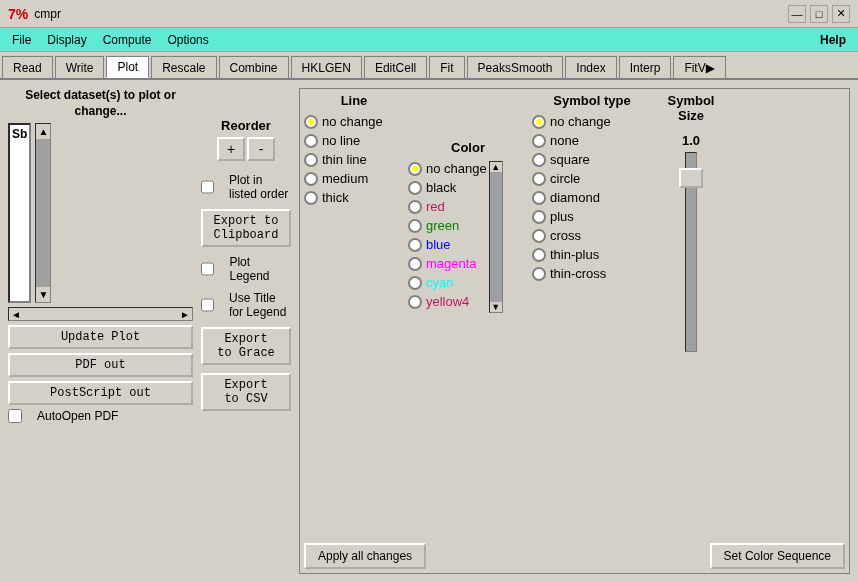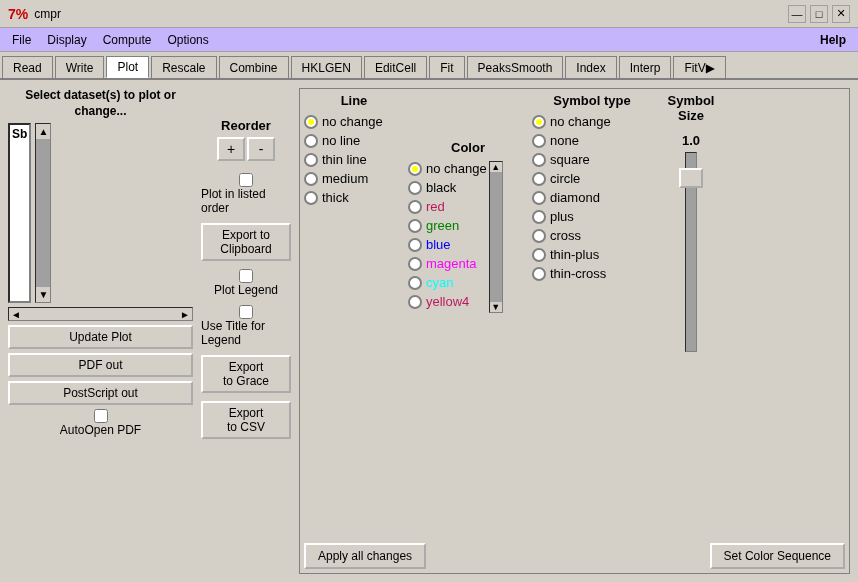--- a/index.html
+++ b/index.html
@@ -31,21 +31,21 @@
     .titlebar-controls { display: flex; gap: 4px; }
     .titlebar-btn {
       width: 18px; height: 18px;
       display: flex; align-items: center; justify-content: center;
       font-size: 11px; cursor: pointer;
       background: #d4d0c8;
       border: 1px solid #a0a0a0;
     }
     
     .menubar {
-      background: #c4b5fd;
+      background: #5eead4;
       height: 24px;
       display: flex;
       align-items: center;
       padding: 0 4px;
       border-bottom: 1px solid #a0a0a0;
     }
     .menubar-item {
       padding: 2px 8px;
       font-size: 12px;
       cursor: pointer;
@@ -104,27 +104,27 @@
       padding: 2px;
       font-size: 12px;
     }
     .btn {
       background: #d4d0c8;
       border: 2px outset #ffffff;
       padding: 3px 8px;
       font-size: 12px;
       cursor: pointer;
       text-align: center;
+      font-family: Liberation Mono, monospace;
     }
     .checkbox-row {
       display: flex;
       align-items: center;
-      gap: 0;
-      font-size: 12px;
-      flex-direction: column;
+      gap: 15px;
+      font-size: 12px;
     }
     .checkbox-row input[type=checkbox] {
       width: 14px; height: 14px;
       accent-color: #ffff00;
     }
     
     .mid-panel {
       width: 90px;
       display: flex;
       flex-direction: column;

